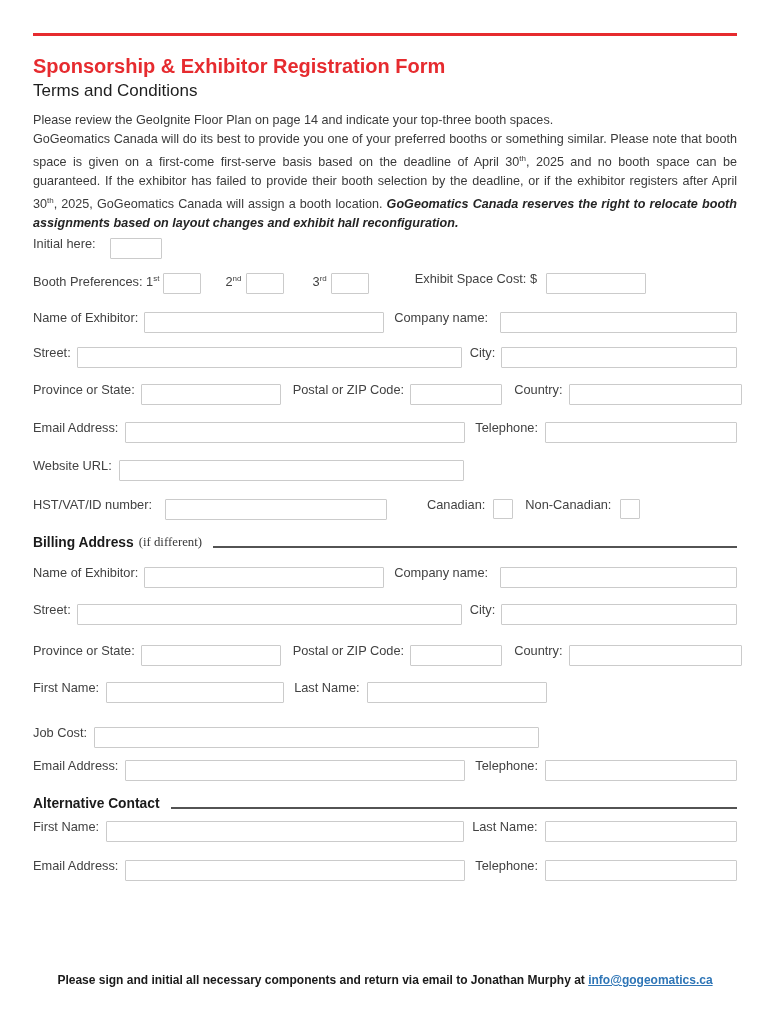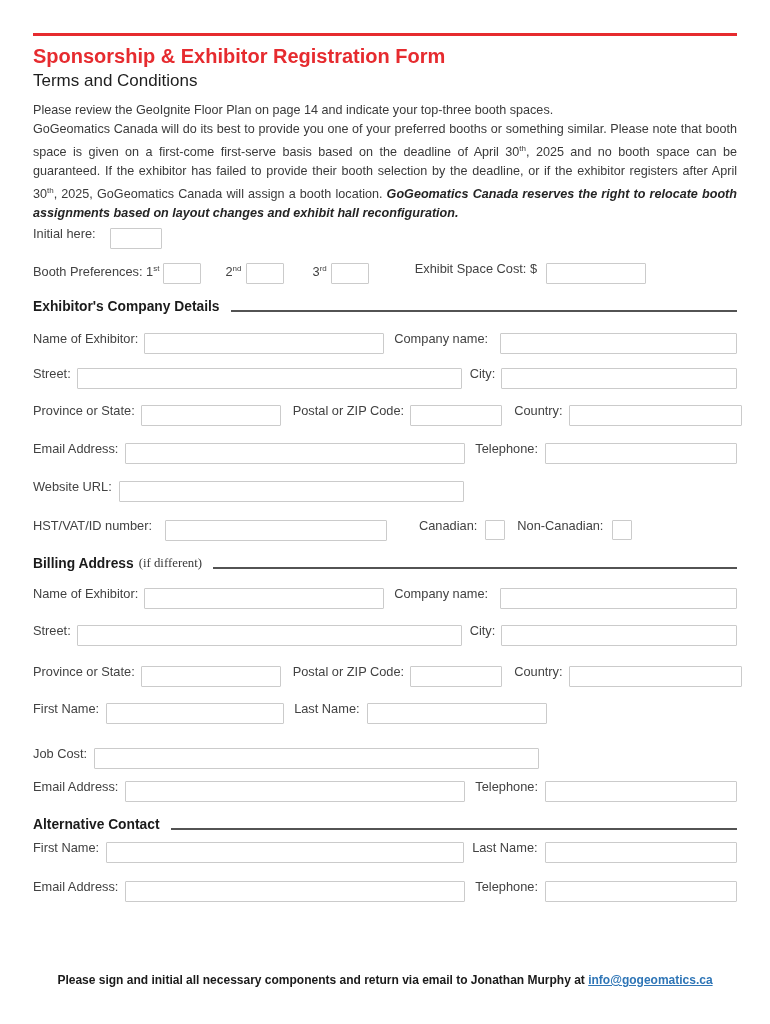--- a/index.html
+++ b/index.html
@@ -2,21 +2,21 @@
 <html style="--accent: #e62b2f; --link: #2e75b6;"><head>
 <meta charset="utf-8">
 <style>
   :root { --accent:#e62b2f; --link:#2e75b6; }
   * { box-sizing:border-box; margin:0; padding:0; }
   html, body { background:#ffffff; }
   .page { position:relative; width:770px; height:1024px; background:#fff;
           font-family:"Liberation Sans", sans-serif; color:#3d3d3d; overflow:hidden; }
   .content { position:absolute; left:33px; top:0; width:704px; }
   .redbar { margin-top:33px; height:3px; background:var(--accent); }
-  .title { margin-top:9px; font-size:20px; line-height:23px; font-weight:bold; color:var(--accent); }
+  .title { margin-top:19px; font-size:20px; line-height:23px; font-weight:bold; color:var(--accent); }
   .subtitle { margin-top:4px; font-size:17px; line-height:17px; font-weight:normal; color:#1e1e1e; }
   .terms { font-size:12.6px; line-height:19px; color:#3a3a3a; }
   .terms-intro { margin-top:12px; }
   .justified { text-align:justify; }
   .notice { font-weight:bold; font-style:italic; color:#252525; }
   sup { font-size:8px; }
   .row { display:flex; align-items:flex-start; }
   .lbl { font-size:12.8px; color:#424242; line-height:15px; white-space:nowrap; padding-top:1px; }
   .fi { height:21px; border:1px solid #cbcbcb; border-radius:1px; background:#fff;
         margin-top:3px; padding:0 5px; font-size:12.5px; font-family:inherit; color:#333; outline:none; }
@@ -54,24 +54,20 @@
       <span class="lbl"><span>Booth Preferences: 1</span><sup>st</sup></span>
       <input type="text" class="fi" style="width: 38px; margin-left: 4px;">
       <span class="lbl" style="margin-left:24px"><span>2</span><sup>nd</sup></span>
       <input type="text" class="fi" style="width: 38px; margin-left: 4px;">
       <span class="lbl" style="margin-left:29px"><span>3</span><sup>rd</sup></span>
       <input type="text" class="fi" style="width: 38px; margin-left: 4px;">
       <span class="lbl" style="margin-left:46px">Exhibit Space Cost: $</span>
       <input type="text" class="fi" style="width: 100px; margin-left: 9px;">
     </div>
 
-    <div class="sec" style="margin-top:14px">
-      <span class="sec-h">Exhibitor's Company Details</span>
-      <div class="sec-line"></div>
-    </div>
 
     <div class="row" style="margin-top:15px">
       <span class="lbl">Name of Exhibitor:</span>
       <input type="text" class="fi" style="width: 240px; margin-left: 6px;">
       <span class="lbl" style="margin-left:10px">Company name:</span>
       <input type="text" class="fi grow" style="margin-left: 12px;">
     </div>
 
     <div class="row" style="margin-top:11px">
       <span class="lbl">Street:</span>
@@ -97,21 +93,21 @@
     </div>
 
     <div class="row" style="margin-top:14px">
       <span class="lbl">Website URL:</span>
       <input type="text" class="fi" style="width: 345px; margin-left: 7px;">
     </div>
 
     <div class="row" style="margin-top:15px">
       <span class="lbl">HST/VAT/ID number:</span>
       <input type="text" class="fi" style="width: 222px; margin-left: 13px;">
-      <span class="lbl" style="margin-left:32px">Canadian:</span>
+      <span class="lbl" style="margin-left:40px">Canadian:</span>
       <input type="checkbox" class="cb" style="margin-left: 8px;">
       <span class="lbl" style="margin-left:12px">Non-Canadian:</span>
       <input type="checkbox" class="cb" style="margin-left: 9px;">
     </div>
 
     <div class="sec" style="margin-top:14px">
       <span class="sec-h">Billing Address</span>
       <span class="sec-x">(if different)</span>
       <div class="sec-line"></div>
     </div>

